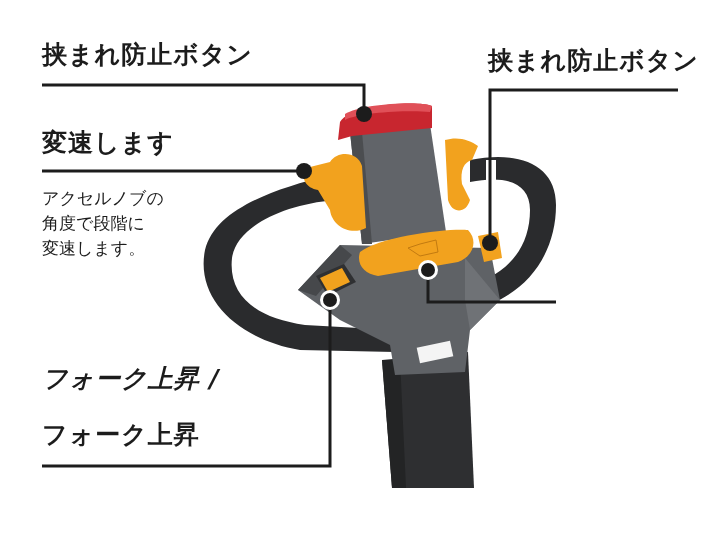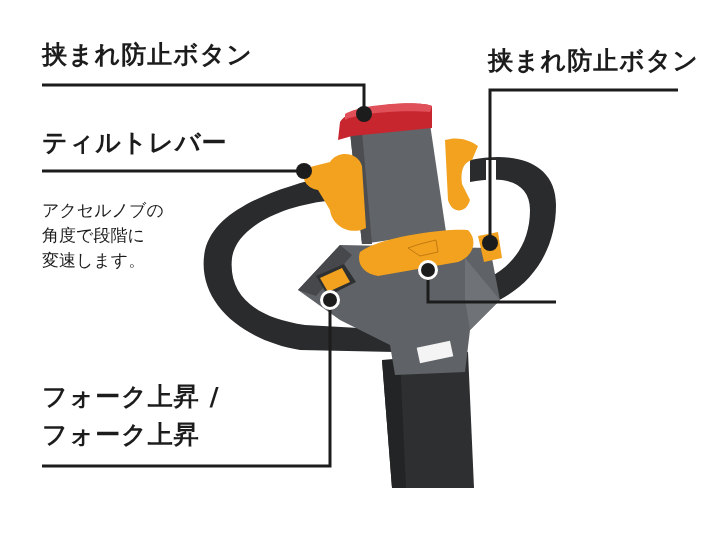--- a/index.html
+++ b/index.html
@@ -1,20 +1,20 @@
 <!DOCTYPE html>
 <html><head>
 <meta charset="utf-8">
 <style>
   html, body { margin: 0; padding: 0; background: #ffffff; }
   body { width: 720px; height: 540px; position: relative; overflow: hidden; font-family: "DejaVu Sans", "Liberation Sans", sans-serif; }
   .stage { position: absolute; left: 0; top: 0; width: 720px; height: 540px; }
   svg.art { position: absolute; left: 0; top: 0; }
   .label { position: absolute; color: #1c1c1c; font-weight: bold; font-size: 25px; letter-spacing: 1px; white-space: nowrap; line-height: 1; }
-  .desc { position: absolute; color: #1c1c1c; font-size: 17px; line-height: 25px; white-space: pre-line; margin-top: 12px; }
+  .desc { position: absolute; color: #1c1c1c; font-size: 17px; line-height: 25px; white-space: pre-line; }
 </style>
 </head>
 <body>
 
 <div class="stage">
 
   <svg class="art" width="720" height="540" viewBox="0 0 720 540">
 
     <g>
       <path d="M382 360 L468 352 L474 488 L392 488 Z" fill="#2e2f31"></path>
@@ -75,20 +75,20 @@
       <circle cx="304" cy="171" r="8" fill="#1c1c1c"></circle>
       <circle cx="490" cy="243" r="8" fill="#1c1c1c"></circle>
       <circle cx="428" cy="270" r="10" fill="#ffffff"></circle>
       <circle cx="428" cy="270" r="7" fill="#1c1c1c"></circle>
       <circle cx="330" cy="300" r="10" fill="#ffffff"></circle>
       <circle cx="330" cy="300" r="7" fill="#1c1c1c"></circle>
     </g>
   </svg>
 
   <div class="label" style="left:42px; top:42px;">挟まれ防止ボタン</div>
-  <div class="label" style="left:42px; top:130px;">ティルトレバー</div>
+  <div class="label" style="left:42px; top:130px;">変速します</div>
   <div class="desc" style="left:42px; top:186px;">アクセルノブの
 角度で段階に
 変速します。</div>
   <div class="label" style="left:488px; top:48px;">挟まれ防止ボタン</div>
-  <div class="label" style="left:42px; top:384px;">フォーク上昇 /</div>
+  <div class="label" style="left:42px; top:366px;font-style:italic;">フォーク上昇 /</div>
   <div class="label" style="left:42px; top:422px;">フォーク上昇</div>
 </div>
 
 </body></html>

